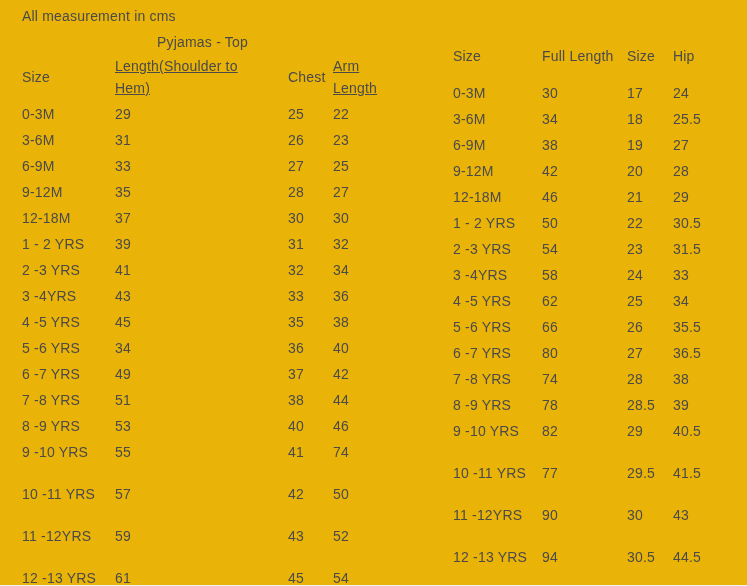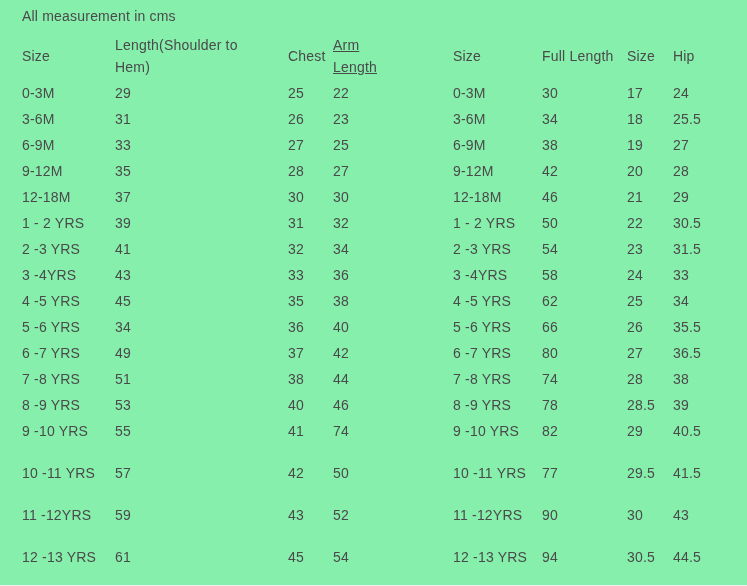--- a/index.html
+++ b/index.html
@@ -3,21 +3,21 @@
 <meta charset="utf-8">
 <style>
   html,body{margin:0;padding:0;background:#ffffff;}
   body{font-family:"Liberation Sans","DejaVu Sans",sans-serif;color:#4a4a4a;}
   .page{
     position:relative;
     width:747px;height:586px;
     box-sizing:border-box;
     padding:8px 16px 0 22px;
     overflow:hidden;
-    background:#86efac;
+    background:#eab308;
     border-bottom:1px solid #f0f0f0;
   }
   .note{
     font-size:14px;
     letter-spacing:.2px;
     margin:0 0 10px 0;
   }
   .tables{display:flex;align-items:flex-start;}
   .tbl-group{flex:0 0 auto;}
   .tbl-top{width:361px;}
@@ -33,40 +33,41 @@
     font-weight:400;
     text-align:left;
     padding:0;
     font-size:14px;
     letter-spacing:.2px;
     vertical-align:middle;
     overflow:hidden;
     white-space:normal;
   }
   thead th{height:46px;line-height:1.55;}
-  .hdr-wrap{max-width:138px;}
+  .hdr-wrap{max-width:138px;text-decoration:underline;}
   .hdr-narrow{max-width:50px;text-decoration:underline;}
   tbody td{height:26px;line-height:26px;white-space:nowrap;}
   
   tbody tr:nth-of-type(n+15) td{
     height:37px;
     line-height:normal;
     vertical-align:bottom;
     padding-bottom:5px;
   }
 </style>
 </head>
 <body>
 
 <div class="page">
   <div class="note">All measurement in cms</div>
 
   <div class="tables">
 
     <div class="tbl-group tbl-top">
+      <div class="caption">Pyjamas - Top</div>
       <table>
         <colgroup>
           <col style="width:93px">
             <col style="width:173px">
             <col style="width:45px">
             <col style="width:50px">
         </colgroup>
         <thead>
           <tr>
             <th>Size</th>

